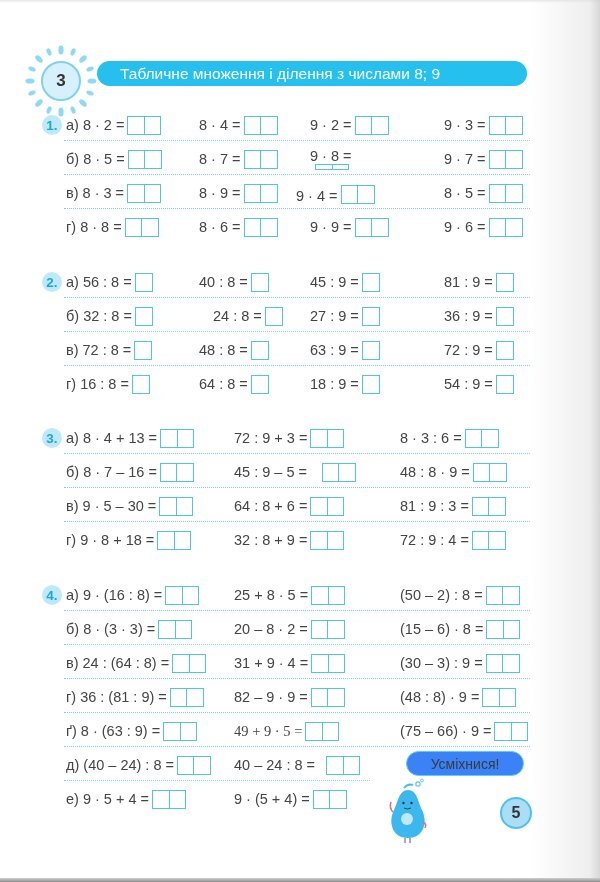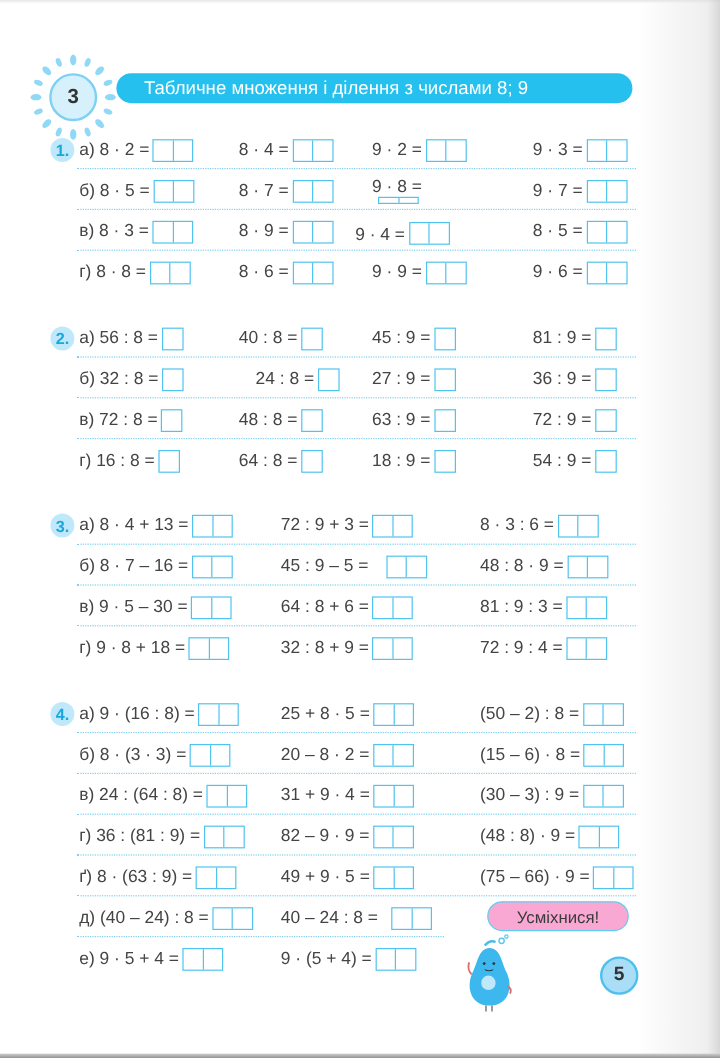--- a/index.html
+++ b/index.html
@@ -65,21 +65,21 @@
   .box2 span { flex: 1; }
   .box2 span + span { border-left: 1.5px solid #4fc3ee; }
   .box1 {
     display: inline-block; width: 18px; height: 19px;
     border: 1.5px solid #4fc3ee; box-sizing: border-box;
   }
 
   
   .smile-bubble {
     position: absolute; left: 406px; top: 751px; width: 118px; height: 25px;
-    background: #f9a8d4; border: 1.5px solid #62ccf0; border-radius: 13px;
+    background: #3b82f6; border: 1.5px solid #62ccf0; border-radius: 13px;
     box-sizing: border-box; color: #3a3a3a; font-size: 14px;
     display: flex; align-items: center; justify-content: center;
   }
   .mascot { position: absolute; left: 380px; top: 778px; width: 56px; height: 72px; }
   .mascot svg { width: 56px; height: 72px; display: block; }
   .page-num {
     position: absolute; left: 500px; top: 797px; width: 32px; height: 32px;
     border-radius: 50%; background: #a9def6; border: 2px solid #4ec0ee; box-sizing: border-box;
     display: flex; align-items: center; justify-content: center;
     font-size: 16px; font-weight: bold; color: #333;
@@ -541,21 +541,21 @@
   </div>
   <div class="row" style="top:136px;">
     <div class="cell" style="left:66px;">
         <span class="lbl">ґ)</span>
         <span class="expr">8 · (63 : 9) =</span>
         <span class="box2">
           <span></span>
           <span></span>
         </span>
       </div>
-    <div class="cell" style="left:234px;">
+    <div class="cell" style="left:234px;font-family:Liberation Serif, serif;">
         <span class="expr">49 + 9 · 5 =</span>
         <span class="box2">
           <span></span>
           <span></span>
         </span>
       </div>
     <div class="cell" style="left:400px;">
         <span class="expr">(75 – 66) · 9 =</span>
         <span class="box2">
           <span></span>

